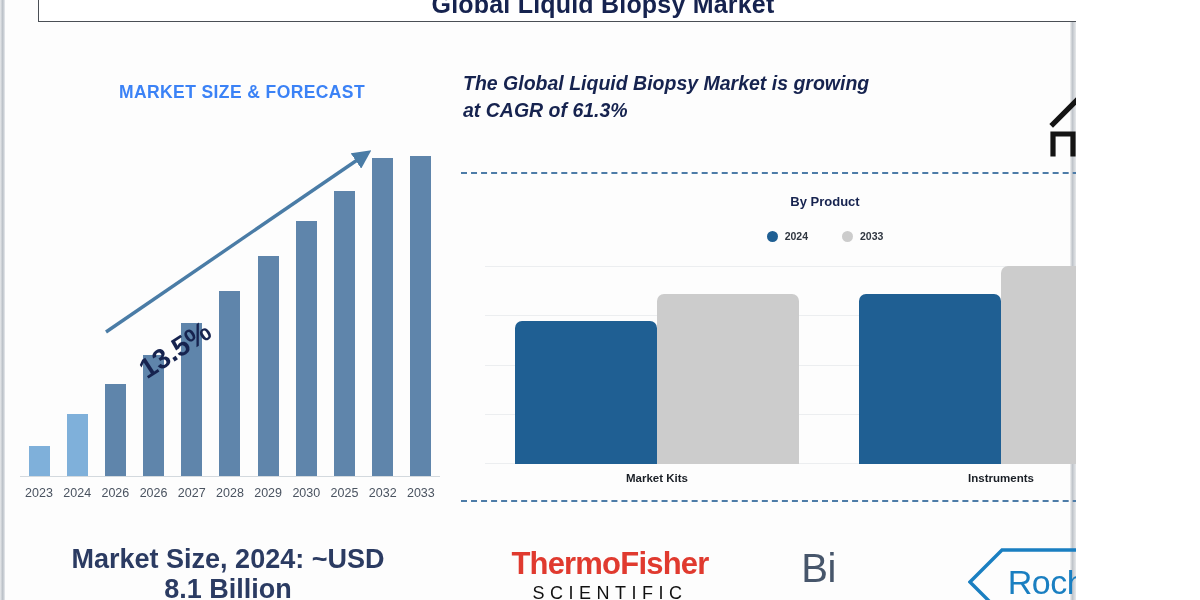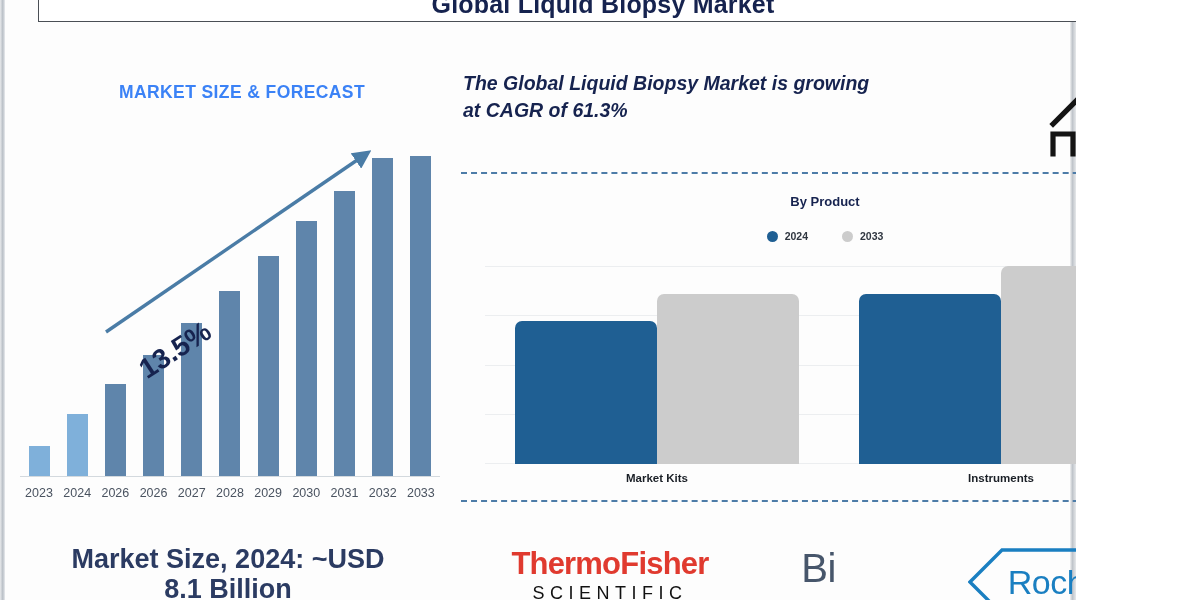--- a/index.html
+++ b/index.html
@@ -233,21 +233,21 @@
         </div>
       <div class="fc-labels" id="fc-labels">
           <div class="fc-label">2023</div>
           <div class="fc-label">2024</div>
           <div class="fc-label">2026</div>
           <div class="fc-label">2026</div>
           <div class="fc-label">2027</div>
           <div class="fc-label">2028</div>
           <div class="fc-label">2029</div>
           <div class="fc-label">2030</div>
-          <div class="fc-label">2031</div>
+          <div class="fc-label">2025</div>
           <div class="fc-label">2032</div>
           <div class="fc-label">2033</div>
         </div>
 
       <svg class="cagr-arrow" viewBox="0 0 430 380" preserveAspectRatio="none">
         <defs>
           <marker id="arrowhead" markerWidth="5.5" markerHeight="5.5" refX="3.6" refY="2.75" orient="auto">
             <polygon points="0,0 5.5,2.75 0,5.5" fill="#4a7ca6"></polygon>
           </marker>
         </defs>

